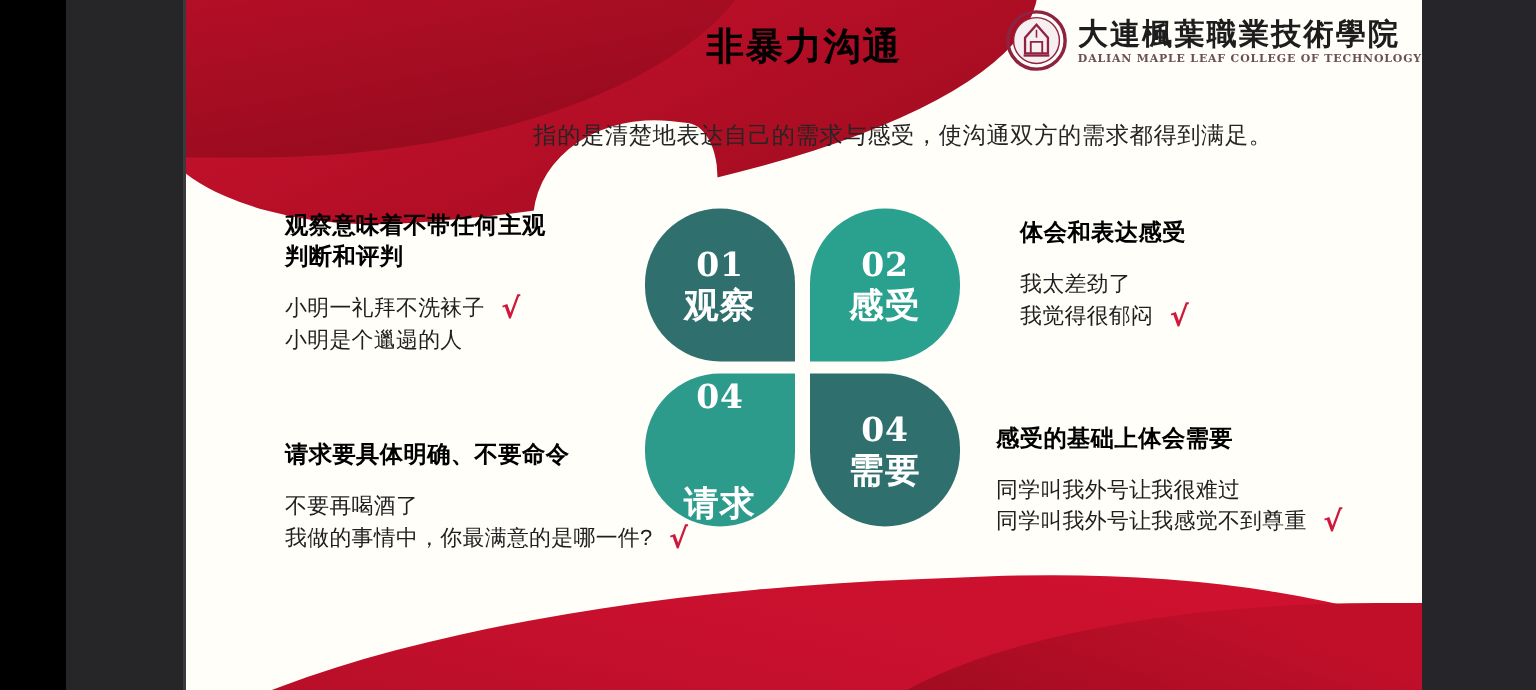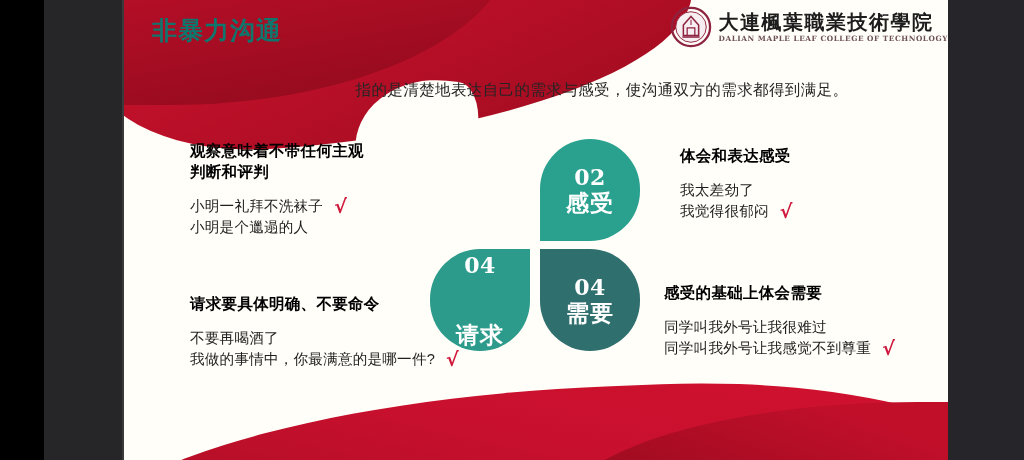--- a/index.html
+++ b/index.html
@@ -52,22 +52,22 @@
     transform:rotate(-2.2deg);
   }
   .ribbon-bottom2 {
     position:absolute; left:430px; bottom:-60px; width:520px; height:118px;
     background:linear-gradient(20deg,#8f0a1c 0%,#c10f2a 70%);
     border-top-left-radius:70% 100%;
   }
 
   
   .slide-title {
-    position:absolute; left:0; top:14px; width:824px; text-align:left;
-    font-size:25px; font-weight:700; color:#0f766e; letter-spacing:1px;margin-left:28px;
+    position:absolute; left:0; top:14px; width:824px; text-align:center;
+    font-size:25px; font-weight:700; color:#000000; letter-spacing:1px;
   }
   .logo {
     position:absolute; right:0px; top:6px; display:flex; align-items:center; gap:7px;
   }
   .logo-seal { width:42px; height:42px; flex:0 0 auto; }
   .logo-text { display:flex; flex-direction:column; line-height:1; }
   .logo-cn {
     font-family:"DejaVu Serif","Liberation Serif",serif;
     font-size:20px; font-weight:700; color:#1d1d1d; letter-spacing:1.5px;
     white-space:nowrap;
@@ -158,20 +158,24 @@
       </svg>
       <div class="logo-text">
         <div class="logo-cn">大連楓葉職業技術學院</div>
         <div class="logo-en">DALIAN MAPLE LEAF COLLEGE OF TECHNOLOGY</div>
       </div>
     </div>
 
     <div class="subtitle">指的是清楚地表达自己的需求与感受，使沟通双方的需求都得到满足。</div>
 
     <div class="petals">
+      <div class="petal p1">
+        <div class="petal-num">01</div>
+        <div class="petal-label">观察</div>
+      </div>
       <div class="petal p2">
         <div class="petal-num">02</div>
         <div class="petal-label">感受</div>
       </div>
       <div class="petal p4">
         <div class="petal-num">04</div>
         <div class="petal-label">请求</div>
       </div>
       <div class="petal p3">
         <div class="petal-num">04</div>

